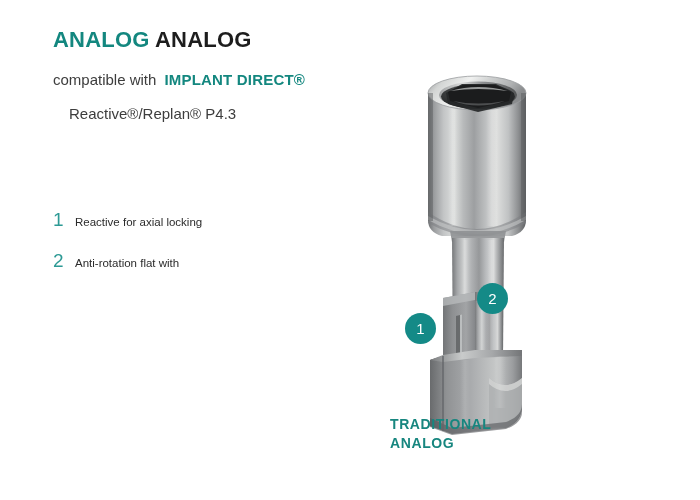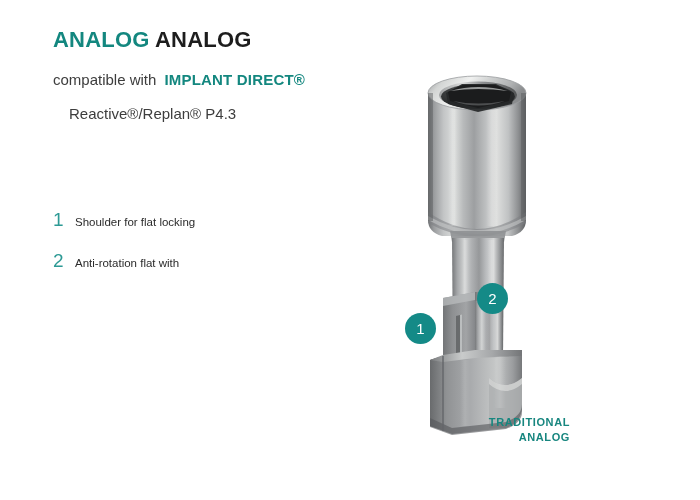--- a/index.html
+++ b/index.html
@@ -99,23 +99,23 @@
     width: 180px;
     height: 390px;
   }
   .figure svg { display: block; }
 
   .caption {
     position: absolute;
     left: 390px;
     top: 415px;
     width: 180px;
-    text-align: right;
+    text-align: left;
     color: #17867f;
-    font-size: 11px;
+    font-size: 14px;
     font-weight: bold;
     letter-spacing: 0.6px;
     line-height: 1.35;
   }
 
   
   .badge {
     position: absolute;
     width: 31px;
     height: 31px;
@@ -146,21 +146,21 @@
     <p class="subline">
       <span>compatible with</span><span class="brand">IMPLANT DIRECT®</span>
     </p>
 
     <p class="modelline">Reactive®/Replan® P4.3</p>
   </div>
 
   <div class="features">
     <div class="feature">
       <span class="f-num">1</span>
-      <span class="f-label">Shoulder for flat locking</span>
+      <span class="f-label">Reactive for axial locking</span>
     </div>
     <div class="feature">
       <span class="f-num">2</span>
       <span class="f-label">Anti-rotation flat with</span>
     </div>
   </div>
 
   <div class="figure">
     <svg width="180" height="390" viewBox="0 0 180 390">
       <defs>

